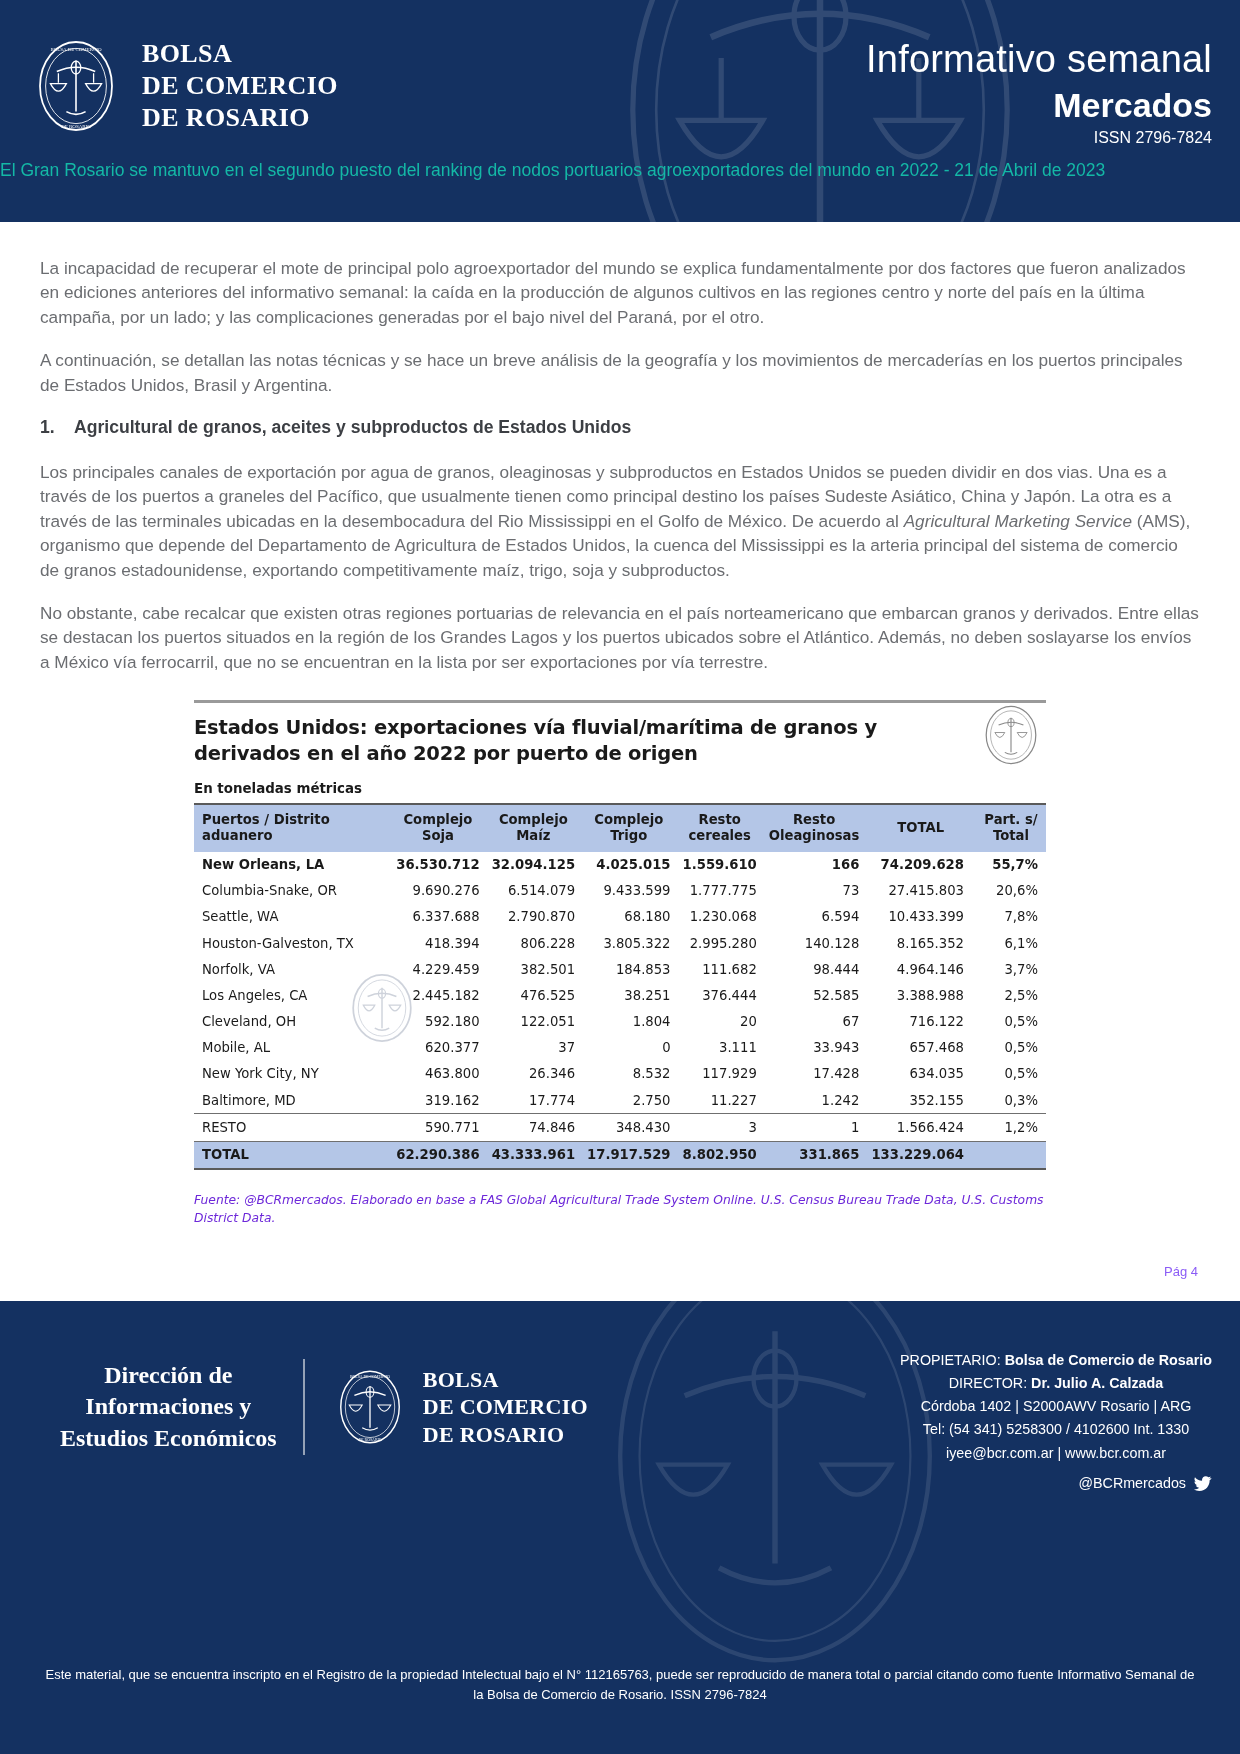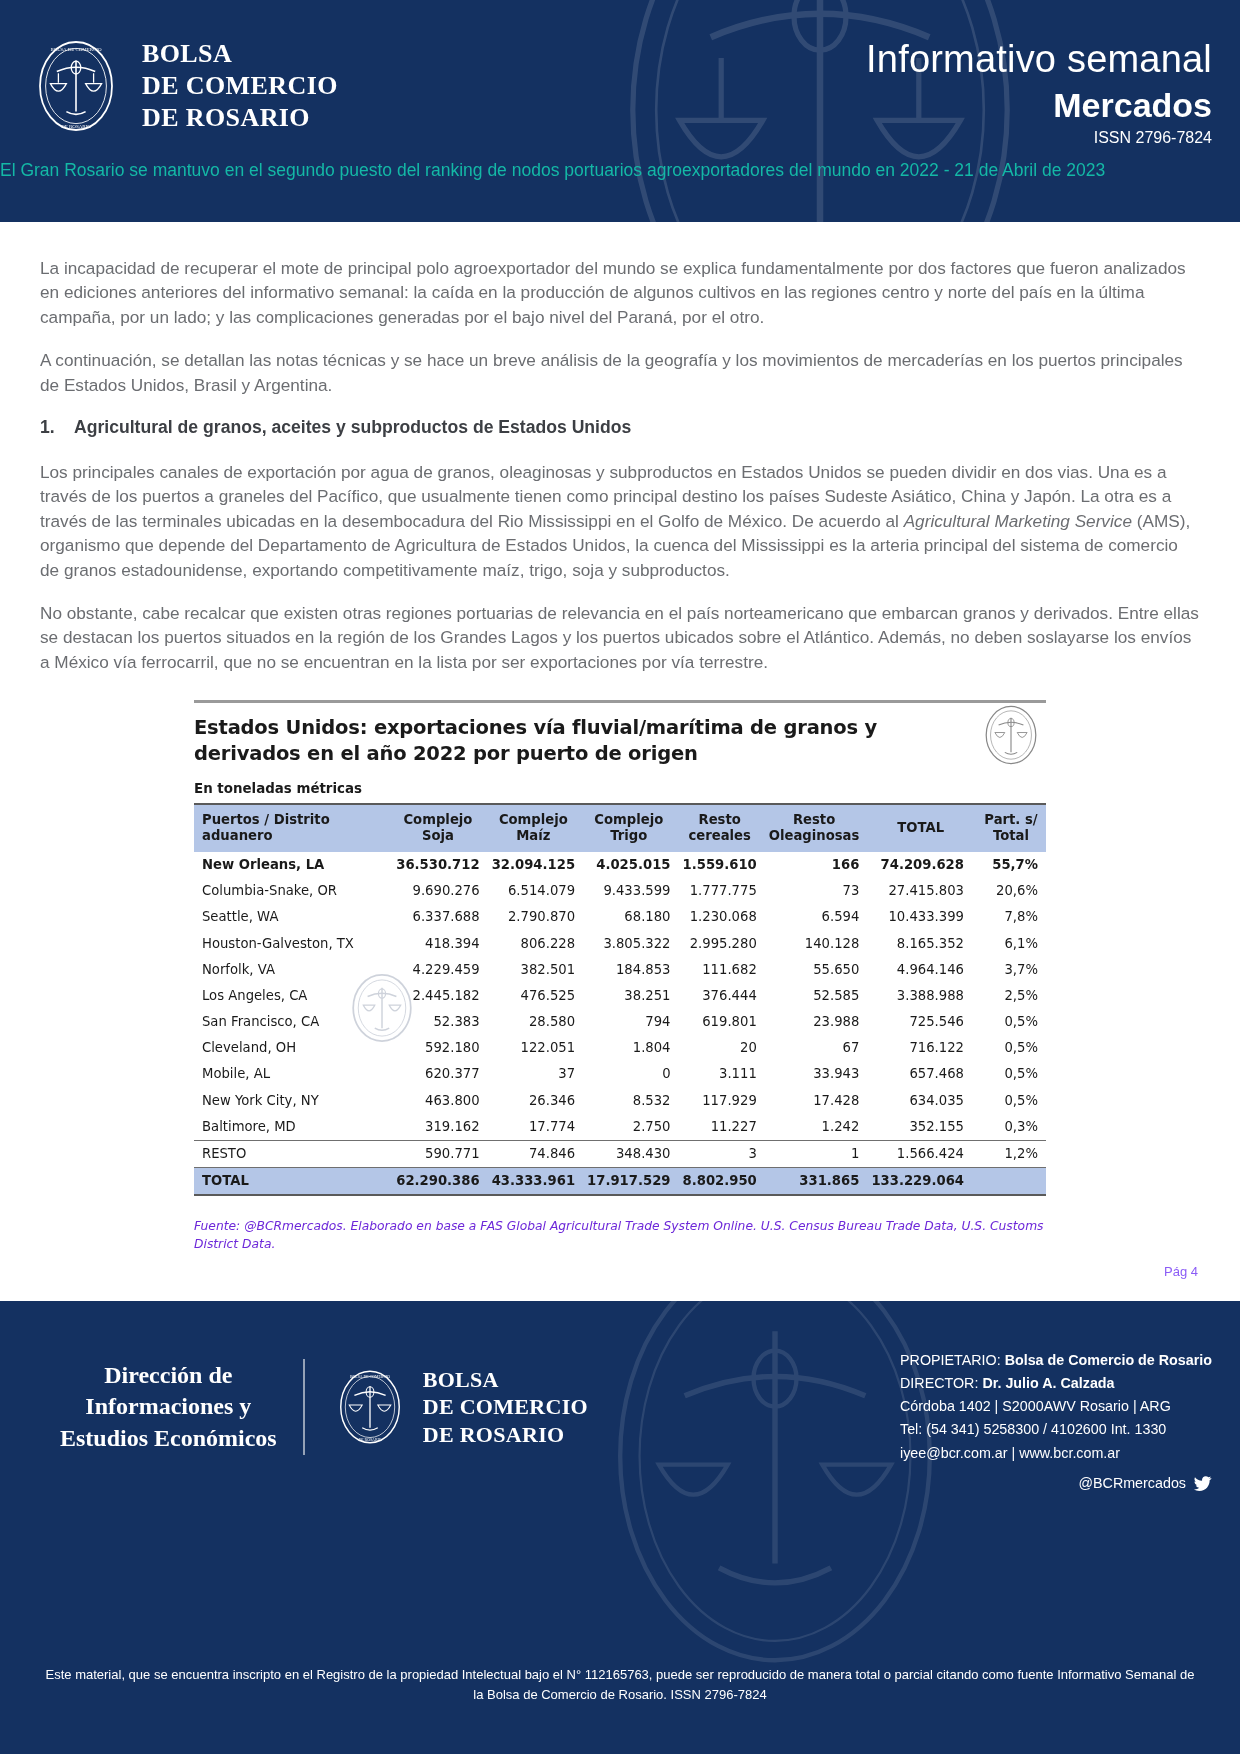--- a/index.html
+++ b/index.html
@@ -235,21 +235,21 @@
     font-family:"Liberation Serif", serif;
     font-weight:bold;
     font-size:22px;
     line-height:1.25;
     letter-spacing:0.3px;
   }
 
   .footer-right {
     position:absolute;
     right:28px; top:48px;
-    text-align:left;
+    text-align:center;
     font-size:14.3px;
     line-height:1.62;
   }
   .footer-right .lbl { font-weight:normal; }
   .footer-right b { font-weight:bold; }
   .tw-line {
     display:flex; align-items:center;
     justify-content:flex-end; gap:7px;
     margin-top:7px;
   }
@@ -425,43 +425,33 @@
           <td class="num">140.128</td>
           <td class="tot">8.165.352</td>
           <td class="part">6,1%</td>
         </tr>
         <tr>
           <td class="port">Norfolk, VA</td>
           <td class="num">4.229.459</td>
           <td class="num">382.501</td>
           <td class="num">184.853</td>
           <td class="num">111.682</td>
-          <td class="num">55.650</td>
+          <td class="num">98.444</td>
           <td class="tot">4.964.146</td>
           <td class="part">3,7%</td>
         </tr>
         <tr>
           <td class="port">Los Angeles, CA</td>
           <td class="num">2.445.182</td>
           <td class="num">476.525</td>
           <td class="num">38.251</td>
           <td class="num">376.444</td>
           <td class="num">52.585</td>
           <td class="tot">3.388.988</td>
           <td class="part">2,5%</td>
-        </tr>
-        <tr>
-          <td class="port">San Francisco, CA</td>
-          <td class="num">52.383</td>
-          <td class="num">28.580</td>
-          <td class="num">794</td>
-          <td class="num">619.801</td>
-          <td class="num">23.988</td>
-          <td class="tot">725.546</td>
-          <td class="part">0,5%</td>
         </tr>
         <tr>
           <td class="port">Cleveland, OH</td>
           <td class="num">592.180</td>
           <td class="num">122.051</td>
           <td class="num">1.804</td>
           <td class="num">20</td>
           <td class="num">67</td>
           <td class="tot">716.122</td>
           <td class="part">0,5%</td>

